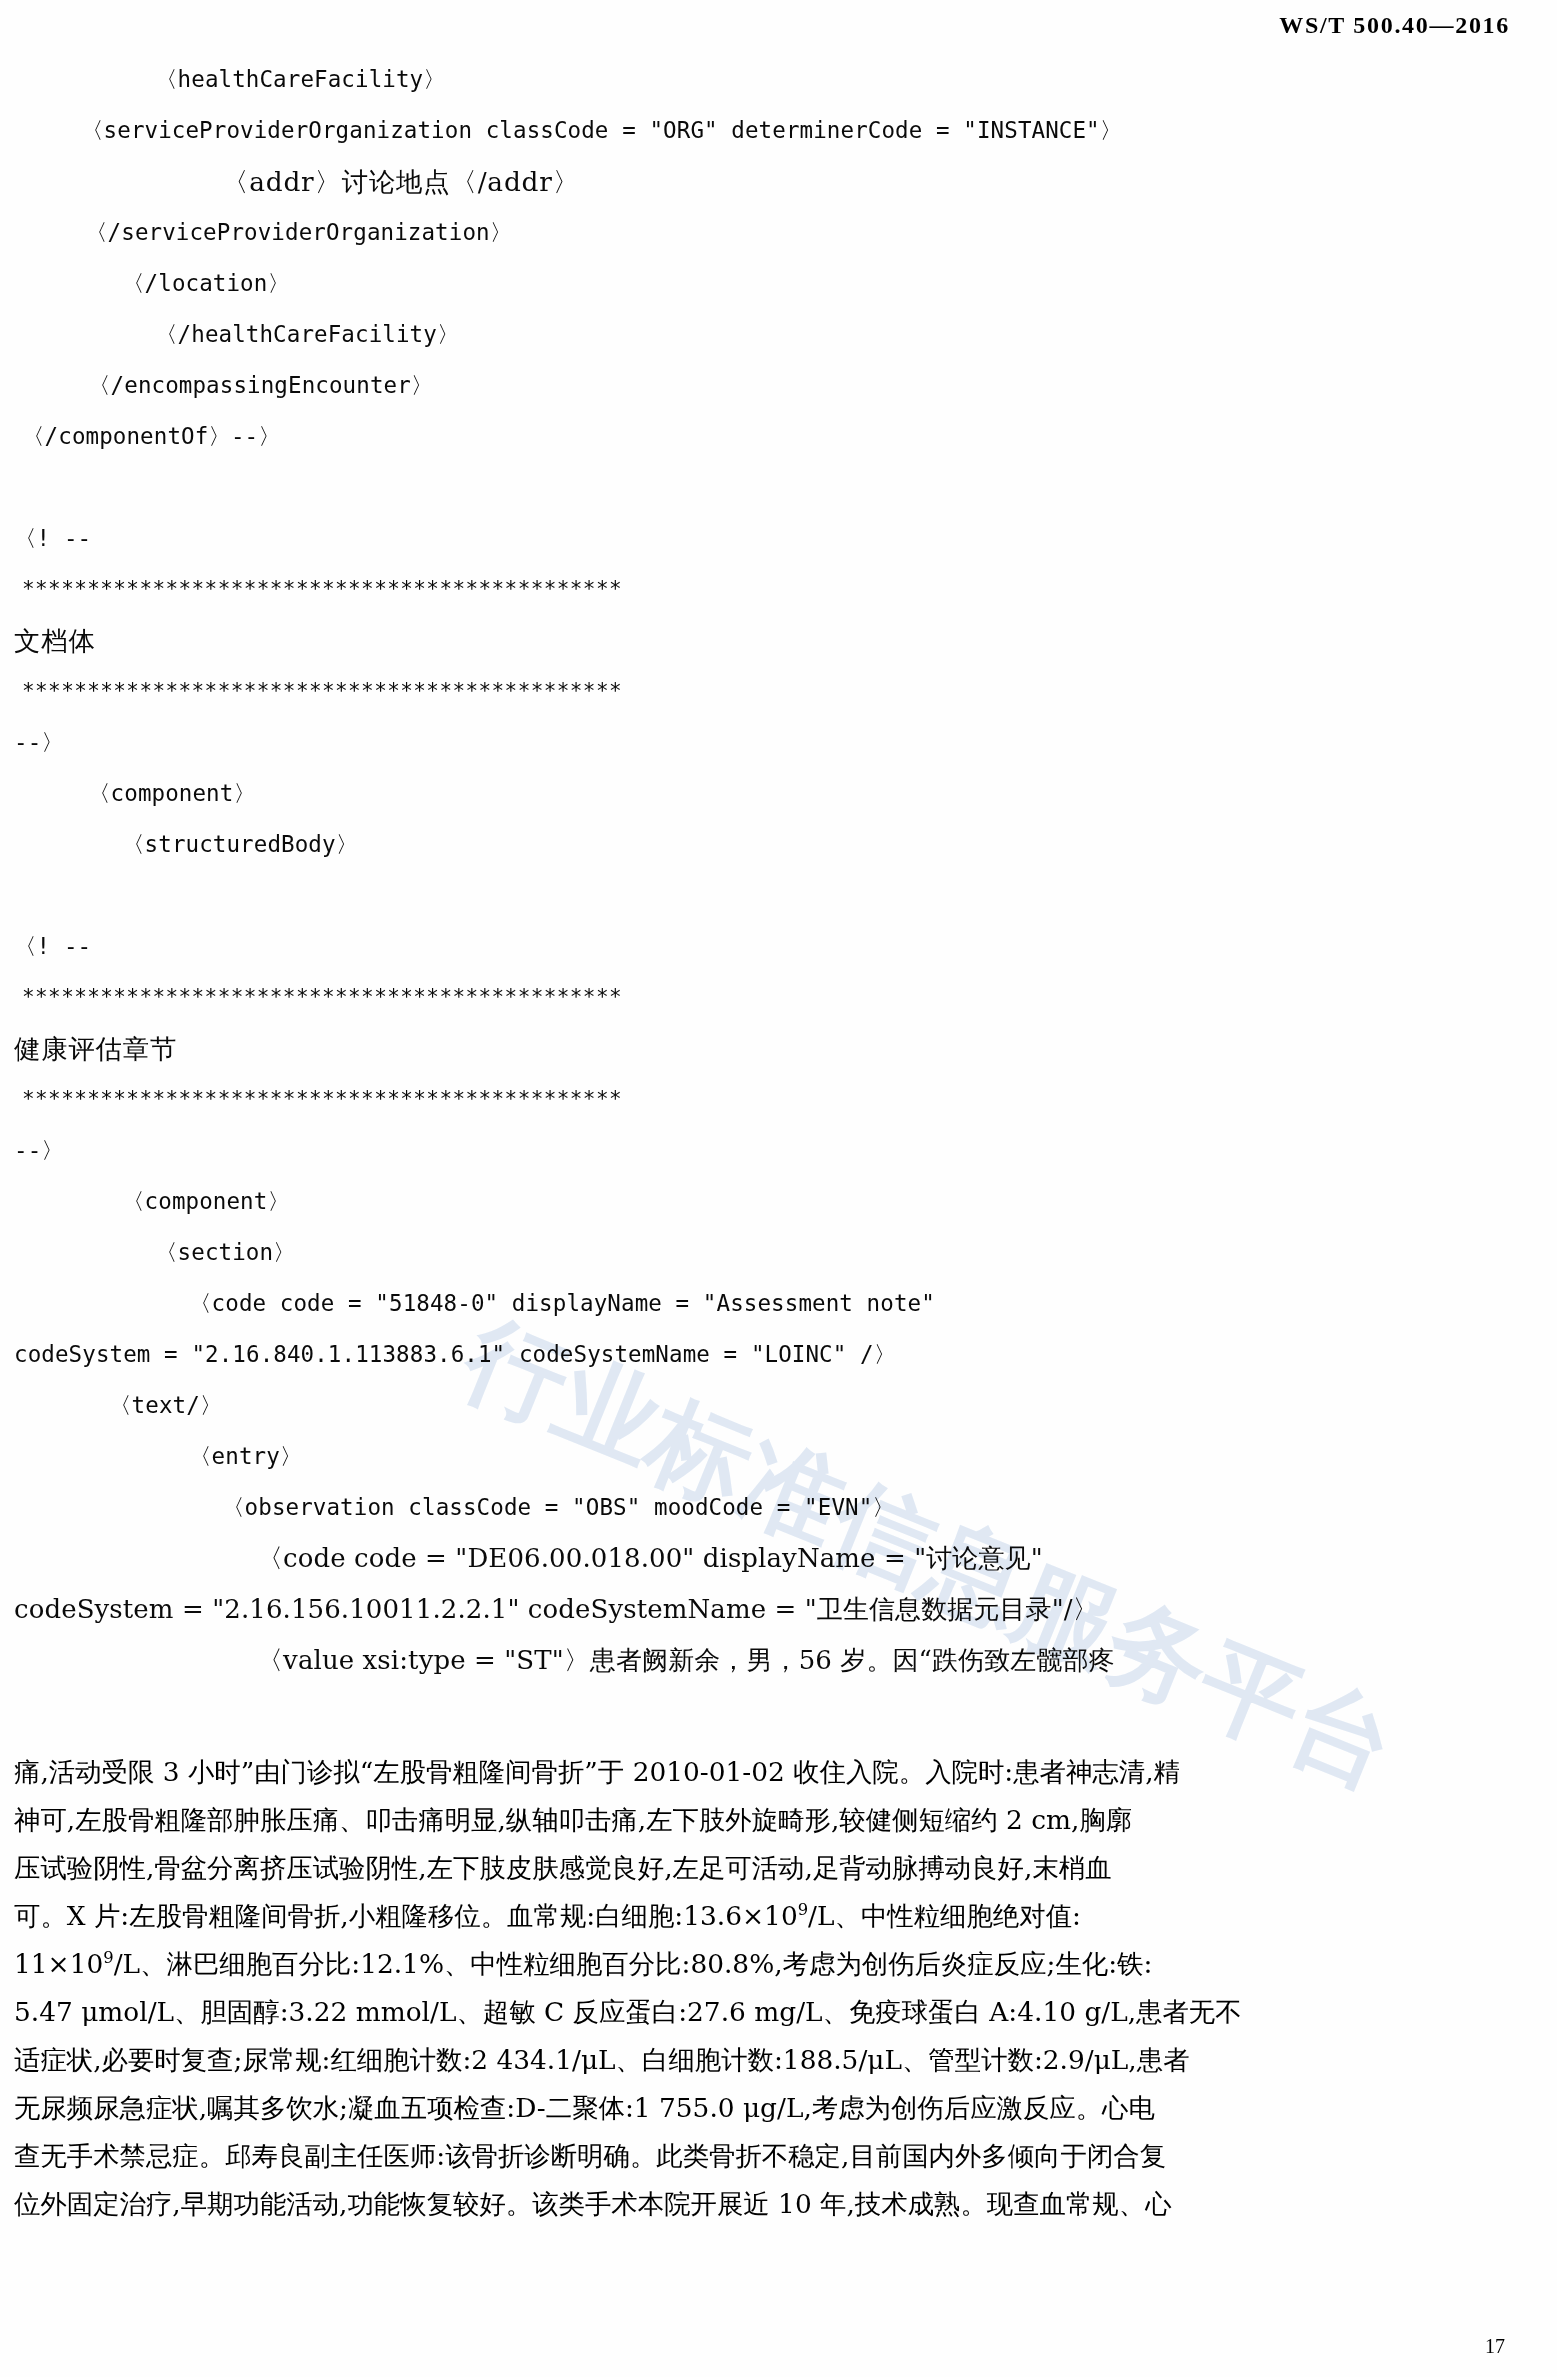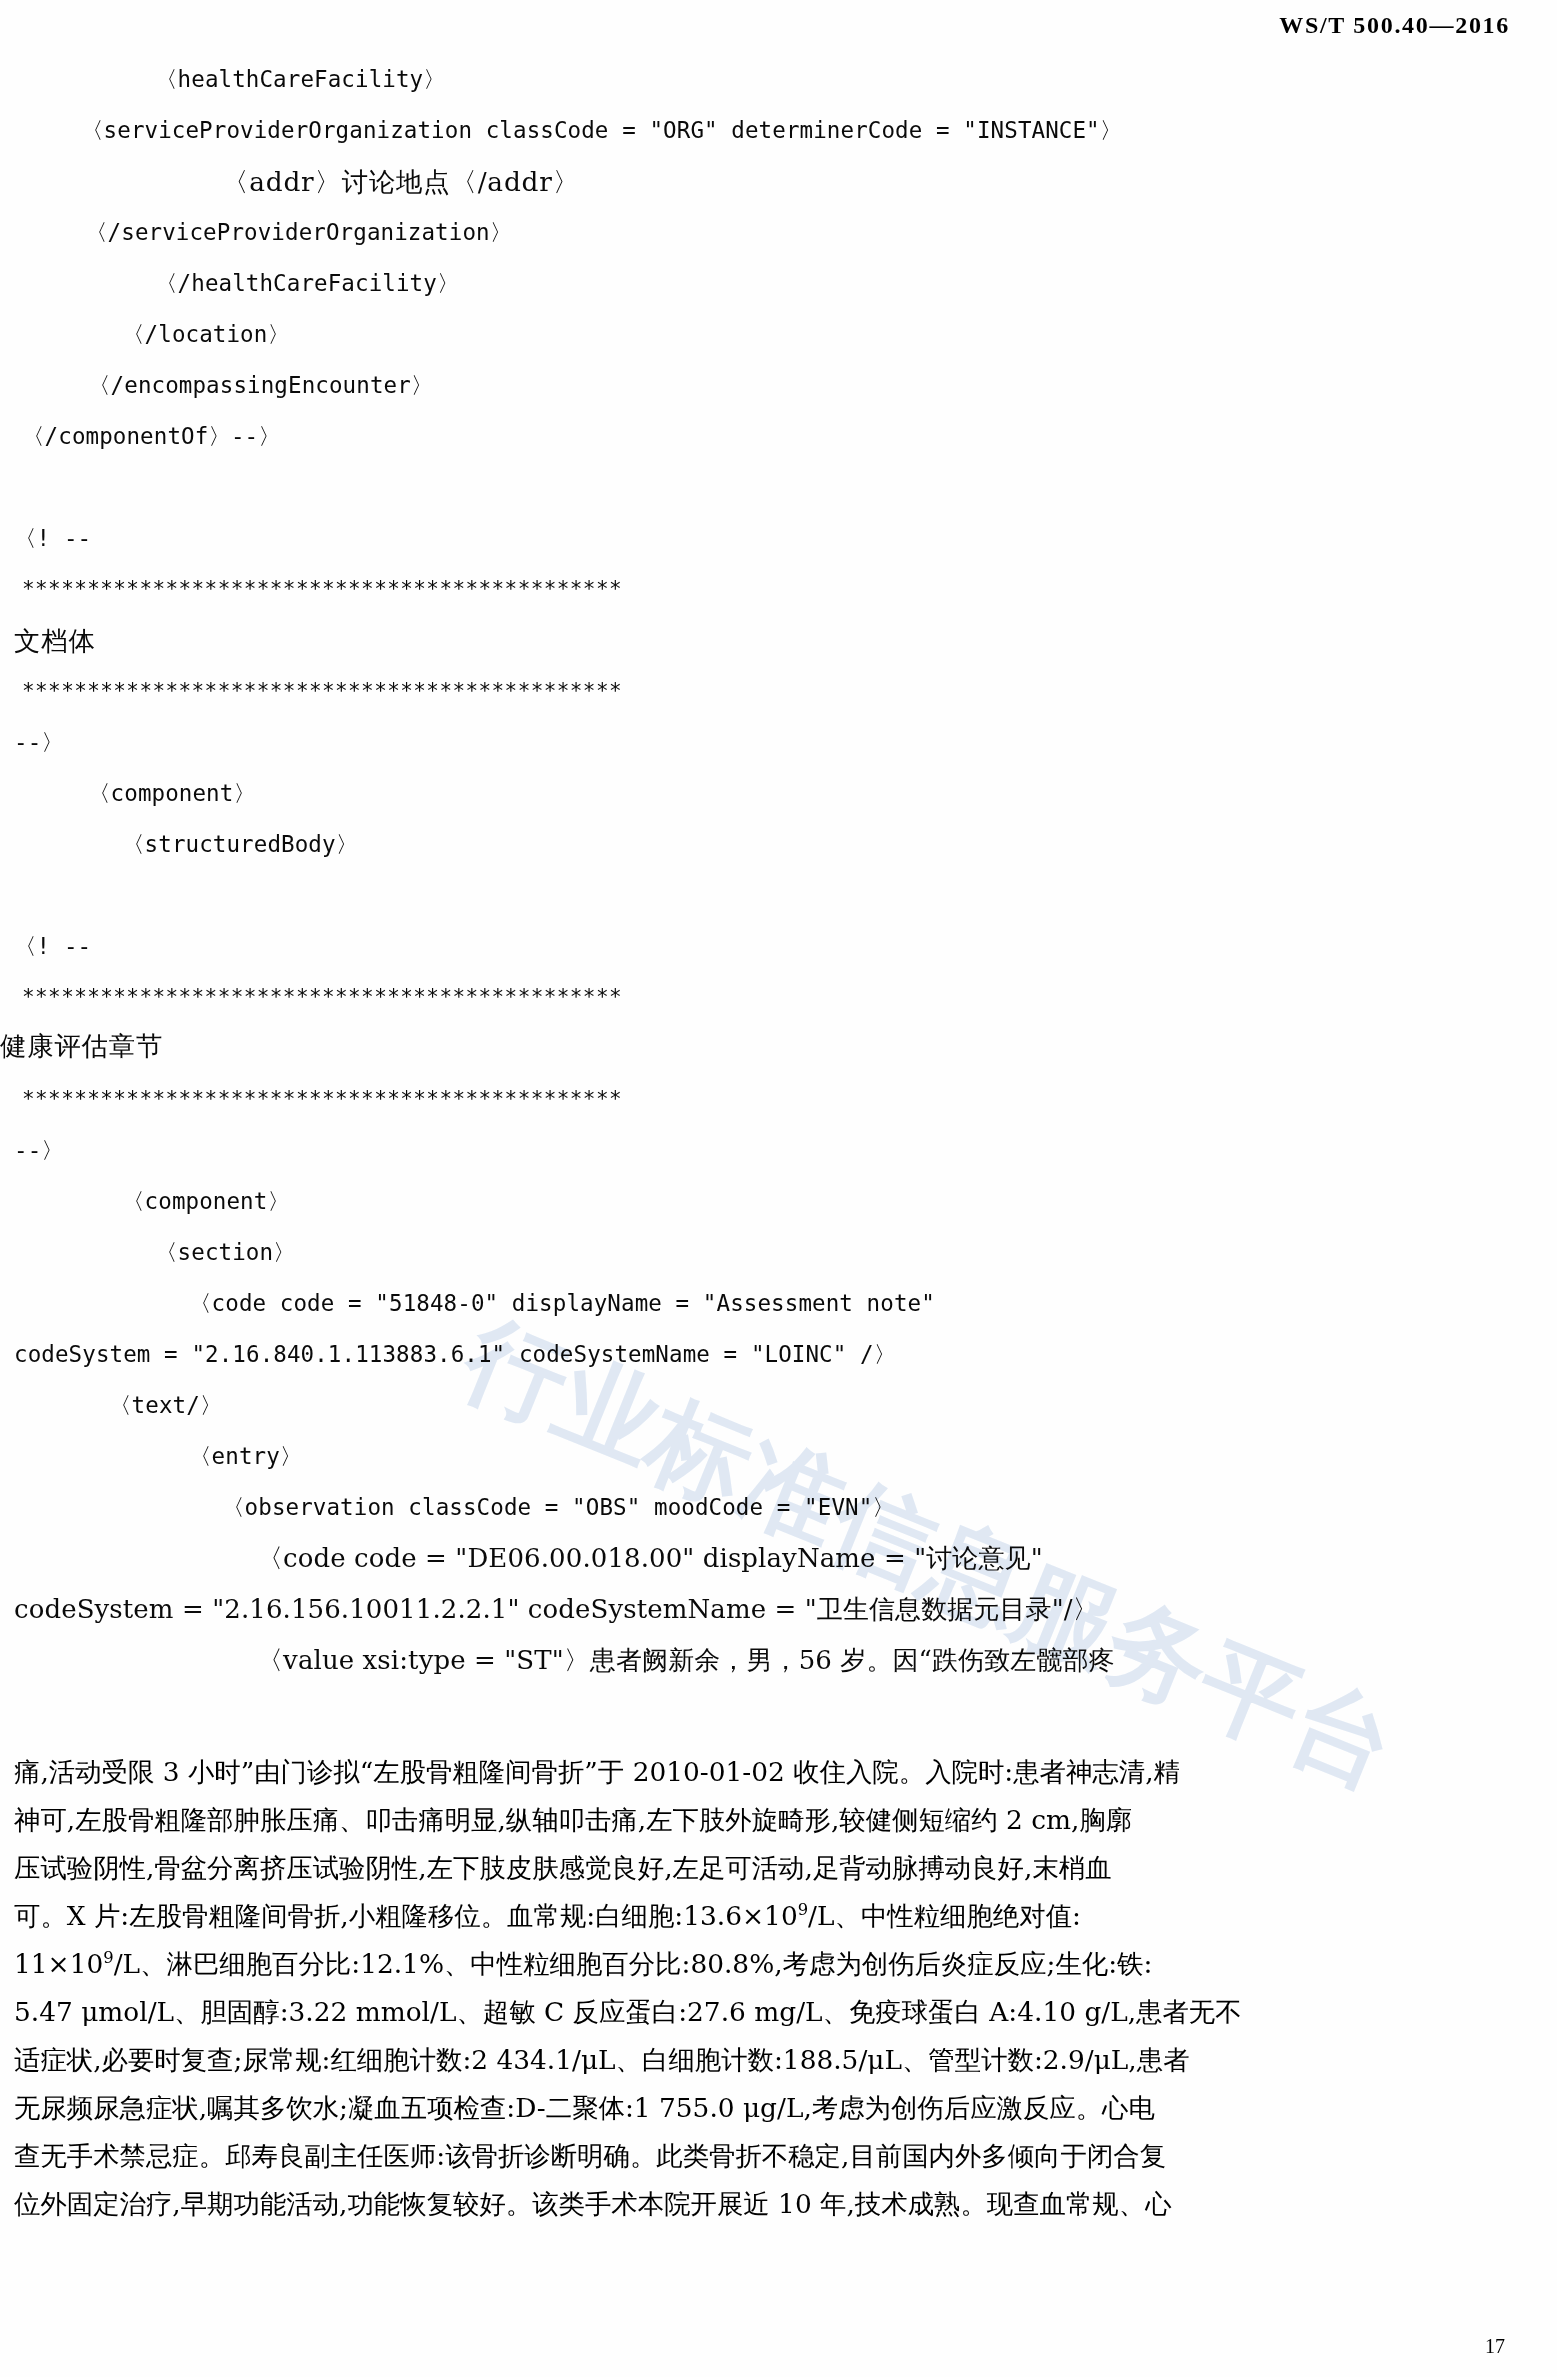--- a/index.html
+++ b/index.html
@@ -135,36 +135,36 @@
       <span class="wm-char" style="left: 826px; top: 364px; font-size: 100px; transform: rotate(22deg);">台</span>
     </div>
 
   <div class="std-header">WS/T 500.40—2016</div>
 
   <div class="code-block" id="code-listing">
       <div class="code-line" style="padding-left: 155px;">〈healthCareFacility〉</div>
       <div class="code-line" style="padding-left: 81px;">〈serviceProviderOrganization classCode = "ORG" determinerCode = "INSTANCE"〉</div>
       <div class="code-line cjk" style="padding-left: 222px;">〈addr〉讨论地点〈/addr〉</div>
       <div class="code-line" style="padding-left: 85px;">〈/serviceProviderOrganization〉</div>
+      <div class="code-line" style="padding-left: 122px;">〈/location〉</div>
       <div class="code-line" style="padding-left: 155px;">〈/healthCareFacility〉</div>
-      <div class="code-line" style="padding-left: 122px;">〈/location〉</div>
       <div class="code-line" style="padding-left: 88px;">〈/encompassingEncounter〉</div>
       <div class="code-line" style="padding-left: 22px;">〈/componentOf〉--〉</div>
       <div class="code-line spacer" style="padding-left: 0px;">&nbsp;</div>
       <div class="code-line" style="padding-left: 14px;">〈! --</div>
       <div class="code-line stars" style="padding-left: 22px;">**********************************************</div>
       <div class="code-line cjk" style="padding-left: 14px;">文档体</div>
       <div class="code-line stars" style="padding-left: 22px;">**********************************************</div>
       <div class="code-line" style="padding-left: 14px;">--〉</div>
       <div class="code-line" style="padding-left: 88px;">〈component〉</div>
       <div class="code-line" style="padding-left: 122px;">〈structuredBody〉</div>
       <div class="code-line spacer" style="padding-left: 0px;">&nbsp;</div>
       <div class="code-line" style="padding-left: 14px;">〈! --</div>
       <div class="code-line stars" style="padding-left: 22px;">**********************************************</div>
-      <div class="code-line cjk" style=" font-family: Liberation Mono, monospace;">健康评估章节</div>
+      <div class="code-line cjk" style="padding-left: 14px;">健康评估章节</div>
       <div class="code-line stars" style="padding-left: 22px;">**********************************************</div>
       <div class="code-line" style="padding-left: 14px;">--〉</div>
       <div class="code-line" style="padding-left: 122px;">〈component〉</div>
       <div class="code-line" style="padding-left: 155px;">〈section〉</div>
       <div class="code-line" style="padding-left: 189px;">〈code code = "51848-0" displayName = "Assessment note"</div>
       <div class="code-line" style="padding-left: 14px;">codeSystem = "2.16.840.1.113883.6.1" codeSystemName = "LOINC" /〉</div>
       <div class="code-line" style="padding-left: 109px;">〈text/〉</div>
       <div class="code-line" style="padding-left: 189px;">〈entry〉</div>
       <div class="code-line" style="padding-left: 222px;">〈observation classCode = "OBS" moodCode = "EVN"〉</div>
       <div class="code-line" style="font-family: &quot;DejaVu Serif&quot;, serif; font-size: 26px; padding-left: 257px;">〈code code = "DE06.00.018.00" displayName = "讨论意见"</div>

